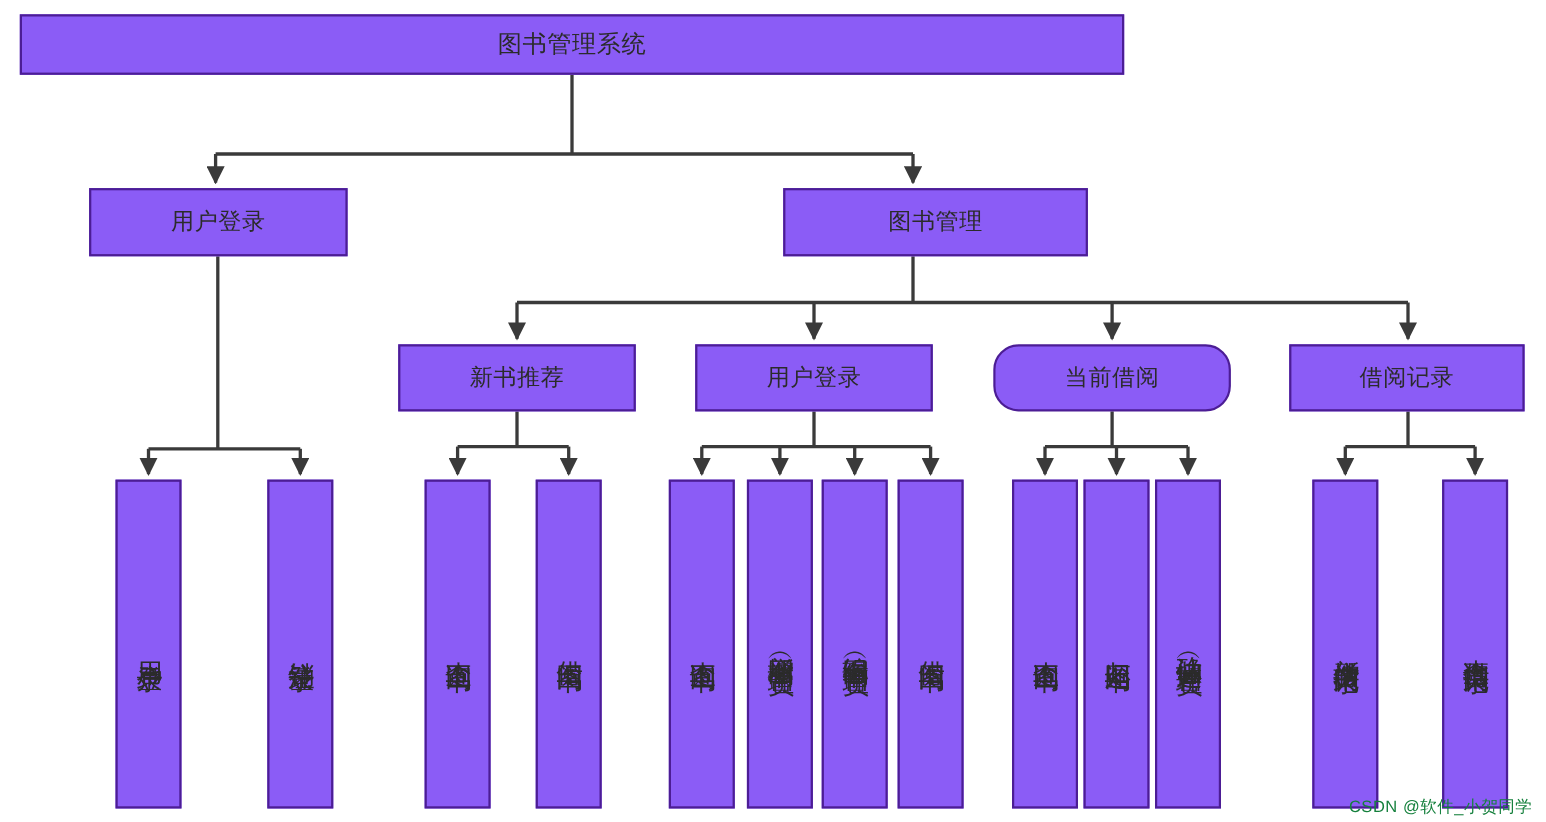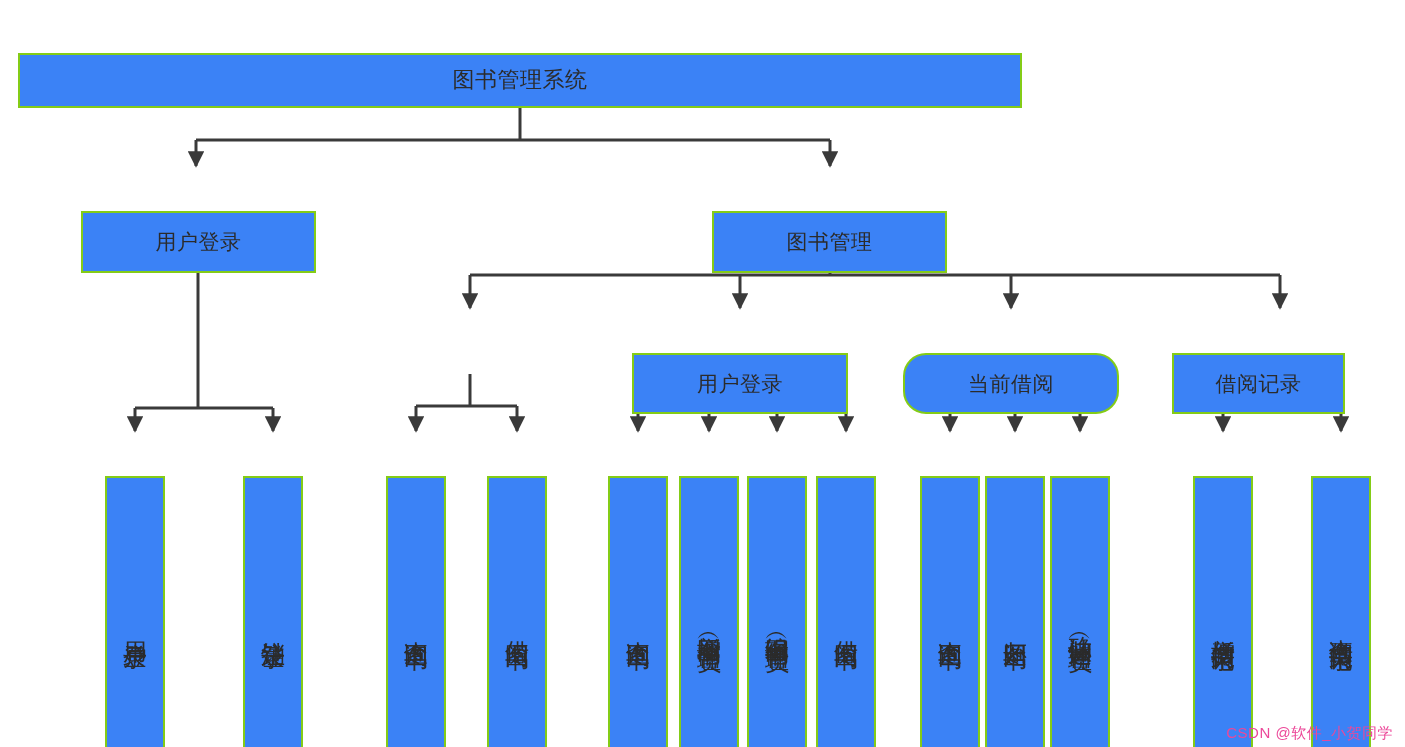--- a/index.html
+++ b/index.html
@@ -20,27 +20,26 @@
   svg#wires {
     position: absolute;
     left: 0; top: 0;
     width: 1405px;
     height: 747px;
     pointer-events: none;
   }
   .node {
     position: absolute;
     box-sizing: border-box;
-    background: #3b82f6;
-    border: 2px solid #84cc16;
+    background: #8b5cf6;
+    border: 2px solid #4c1d95;
     display: flex;
     align-items: center;
     justify-content: center;
     color: #2b2b2b;
-    margin-top: 40px;
   }
   .node .lbl {
     display: block;
     text-align: center;
     line-height: 1.12;
     white-space: nowrap;
   }
   
   .node.h .lbl {
     font-size: 21px;
@@ -61,21 +60,21 @@
     font-size: 24px;
     line-height: 1.0;
     letter-spacing: 2px;
     white-space: nowrap;
   }
   #watermark {
     position: absolute;
     right: 12px;
     bottom: 4px;
     font-size: 15px;
-    color: #ec4899;
+    color: #15803d;
     white-space: nowrap;
     letter-spacing: 0.5px;
   }
 </style>
 </head>
 <body>
 
 <div id="canvas">
 
   <svg id="wires" viewBox="0 0 1405 747" xmlns="http://www.w3.org/2000/svg">
@@ -128,31 +127,34 @@
     </g>
   </svg>
 
   <div class="node h root" style="left:18px; top:13px; width:1004px; height:55px;">
     <span class="lbl">图书管理系统</span>
   </div>
 
   <div class="node h" style="left:81px; top:171px; width:235px; height:62px;">
     <span class="lbl">用户登录</span>
   </div>
-  <div class="node h" style="left:712px; top:171px; width:235px; height:62px;">
+  <div class="node h" style="left:712px; top:171px; width:277px; height:62px;">
     <span class="lbl">图书管理</span>
   </div>
 
+  <div class="node h" style="left:362px; top:313px; width:216px; height:61px;">
+    <span class="lbl">新书推荐</span>
+  </div>
   <div class="node h" style="left:632px; top:313px; width:216px; height:61px;">
     <span class="lbl">用户登录</span>
   </div>
   <div class="node h" style="left:903px; top:313px; width:216px; height:61px;border-radius:23px;">
     <span class="lbl">当前借阅</span>
   </div>
-  <div class="node h" style="left:1172px; top:313px; width:173px; height:61px;">
+  <div class="node h" style="left:1172px; top:313px; width:214px; height:61px;">
     <span class="lbl">借阅记录</span>
   </div>
 
   <div class="node v" style="left:105px; top:436px; width:60px; height:299px;">
     <span class="lbl">用户登录</span>
   </div>
   <div class="node v" style="left:243px; top:436px; width:60px; height:299px;">
     <span class="lbl">注销登录</span>
   </div>
 

